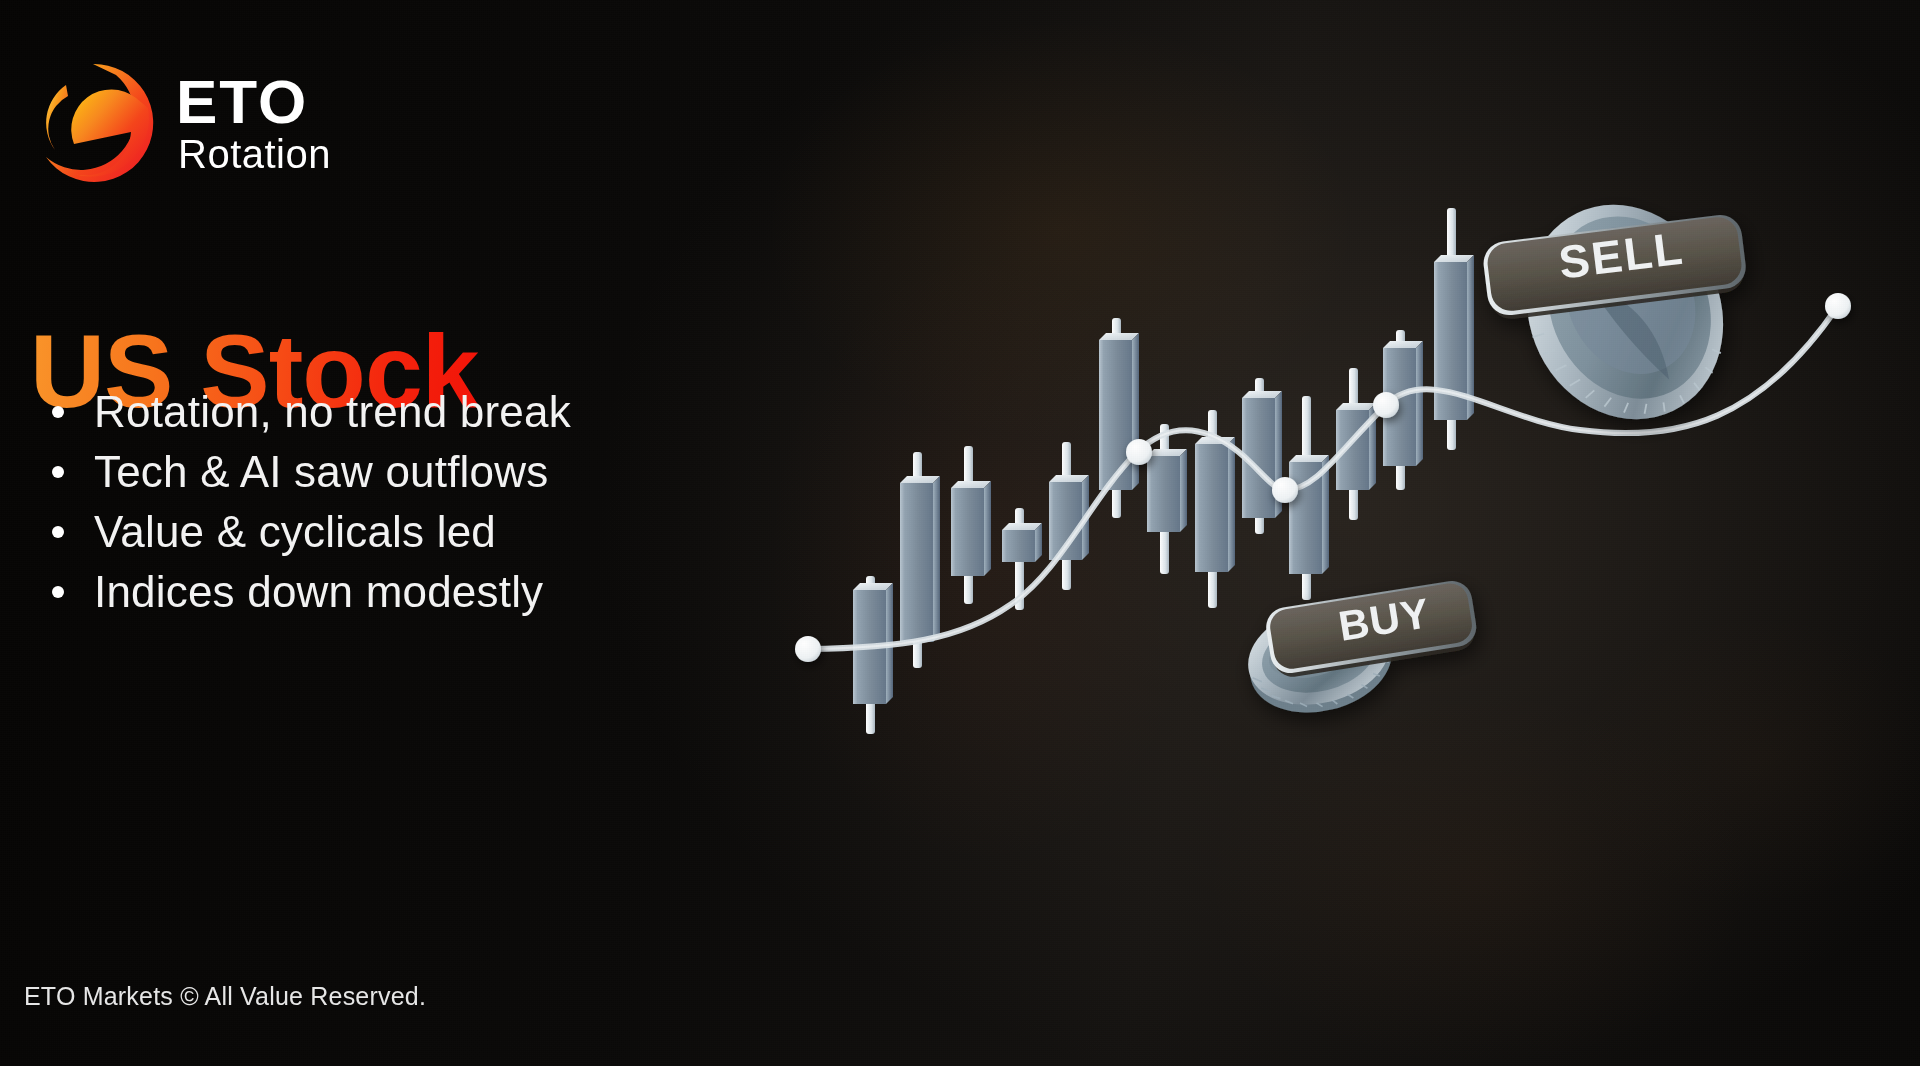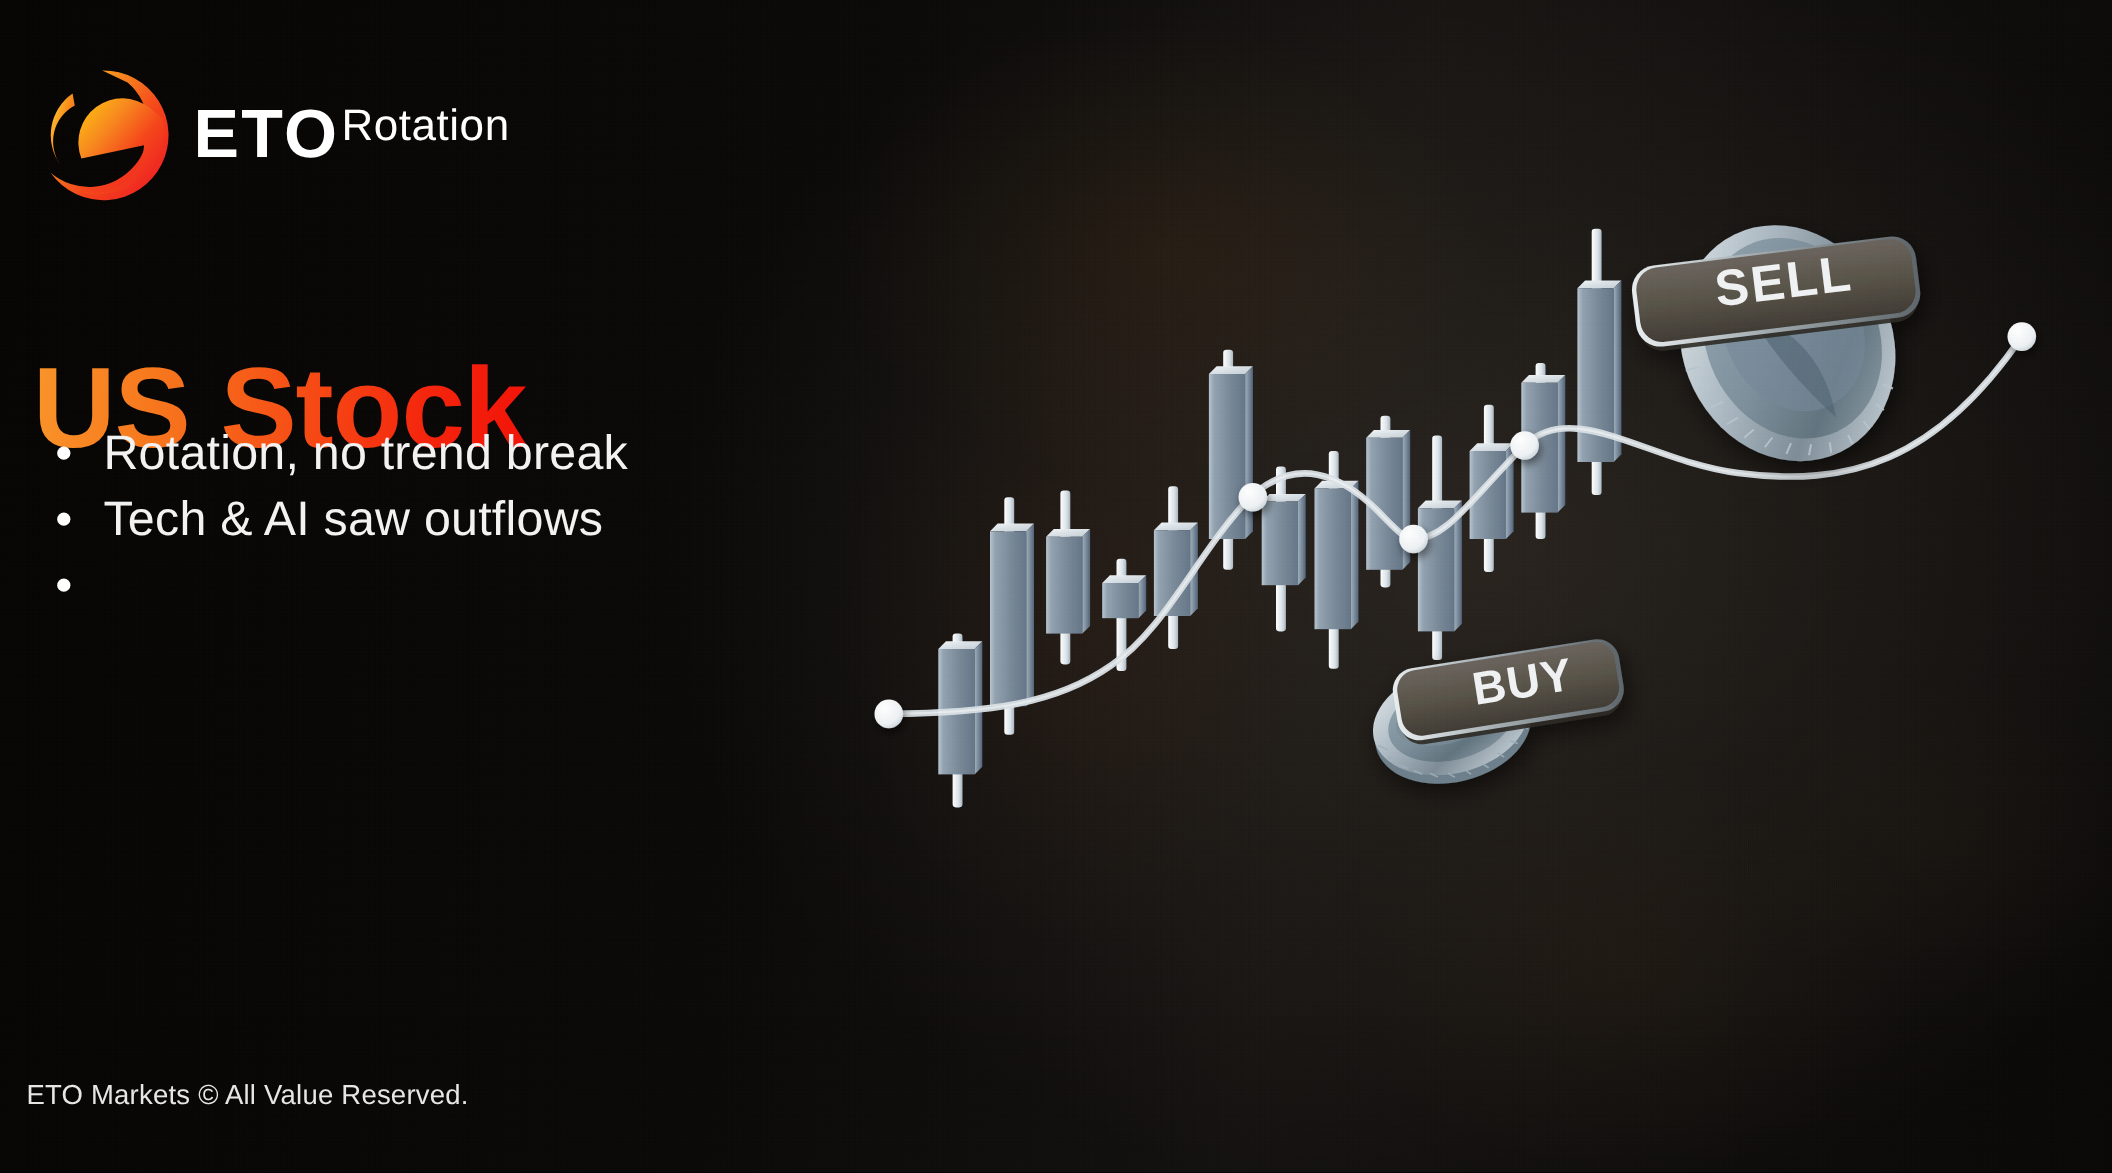--- a/index.html
+++ b/index.html
@@ -41,21 +41,21 @@
   
   #logo-block {
     position: absolute;
     left: 28px;
     top: 58px;
     display: flex;
     align-items: center;
     gap: 18px;
   }
   #logo-mark { width: 130px; height: 130px; display: block; }
-  #logo-word { display: flex; flex-direction: row; line-height: .98; justify-content: flex-end; }
+  #logo-word { display: flex; flex-direction: column; line-height: .98; justify-content: flex-end; }
   #logo-eto {
     color: #ffffff;
     font-size: 62px;
     font-weight: 700;
     letter-spacing: 2px;
   }
   #logo-markets {
     color: #ffffff;
     font-size: 40px;
     font-weight: 400;
@@ -427,18 +427,23 @@
     <li>
       <span class="bullet-dot"></span>
       <span class="bullet-text">Rotation, no trend break</span>
     </li>
     <li>
       <span class="bullet-dot"></span>
       <span class="bullet-text">Tech &amp; AI saw outflows</span>
     </li>
     <li>
       <span class="bullet-dot"></span>
+      <span class="bullet-text">Value &amp; cyclicals led</span>
+    </li>
+    <li>
+      <span class="bullet-dot"></span>
+      <span class="bullet-text">Indices down modestly</span>
     </li>
   </ul>
 
   <div id="footer">ETO Markets © All Value Reserved.</div>
 
 </div>
 
 </body></html>

